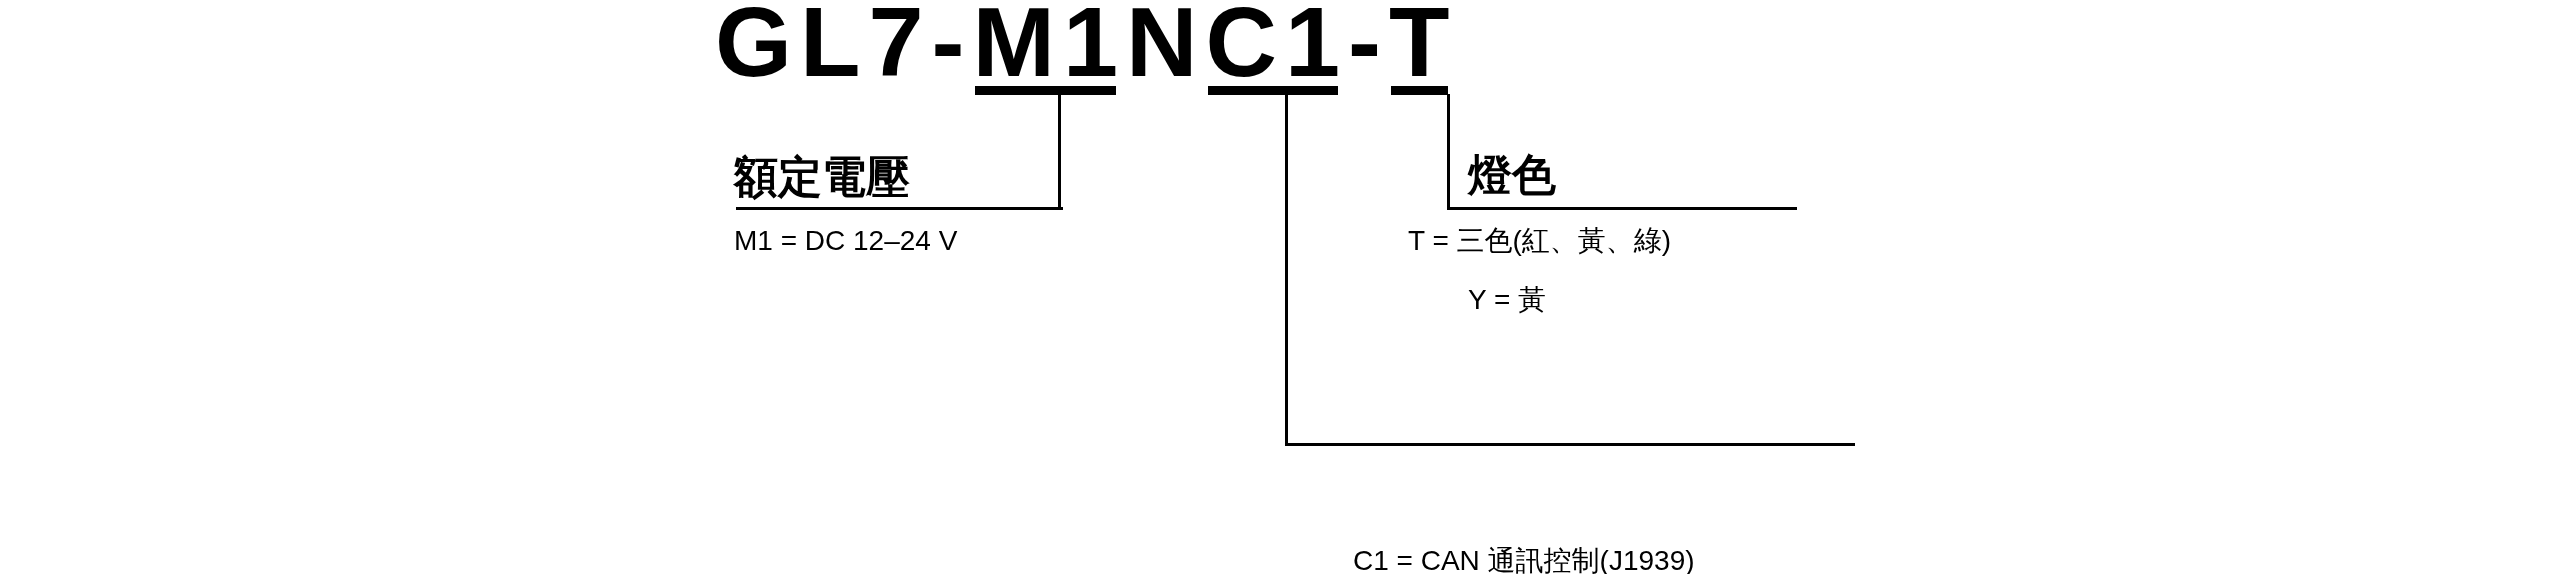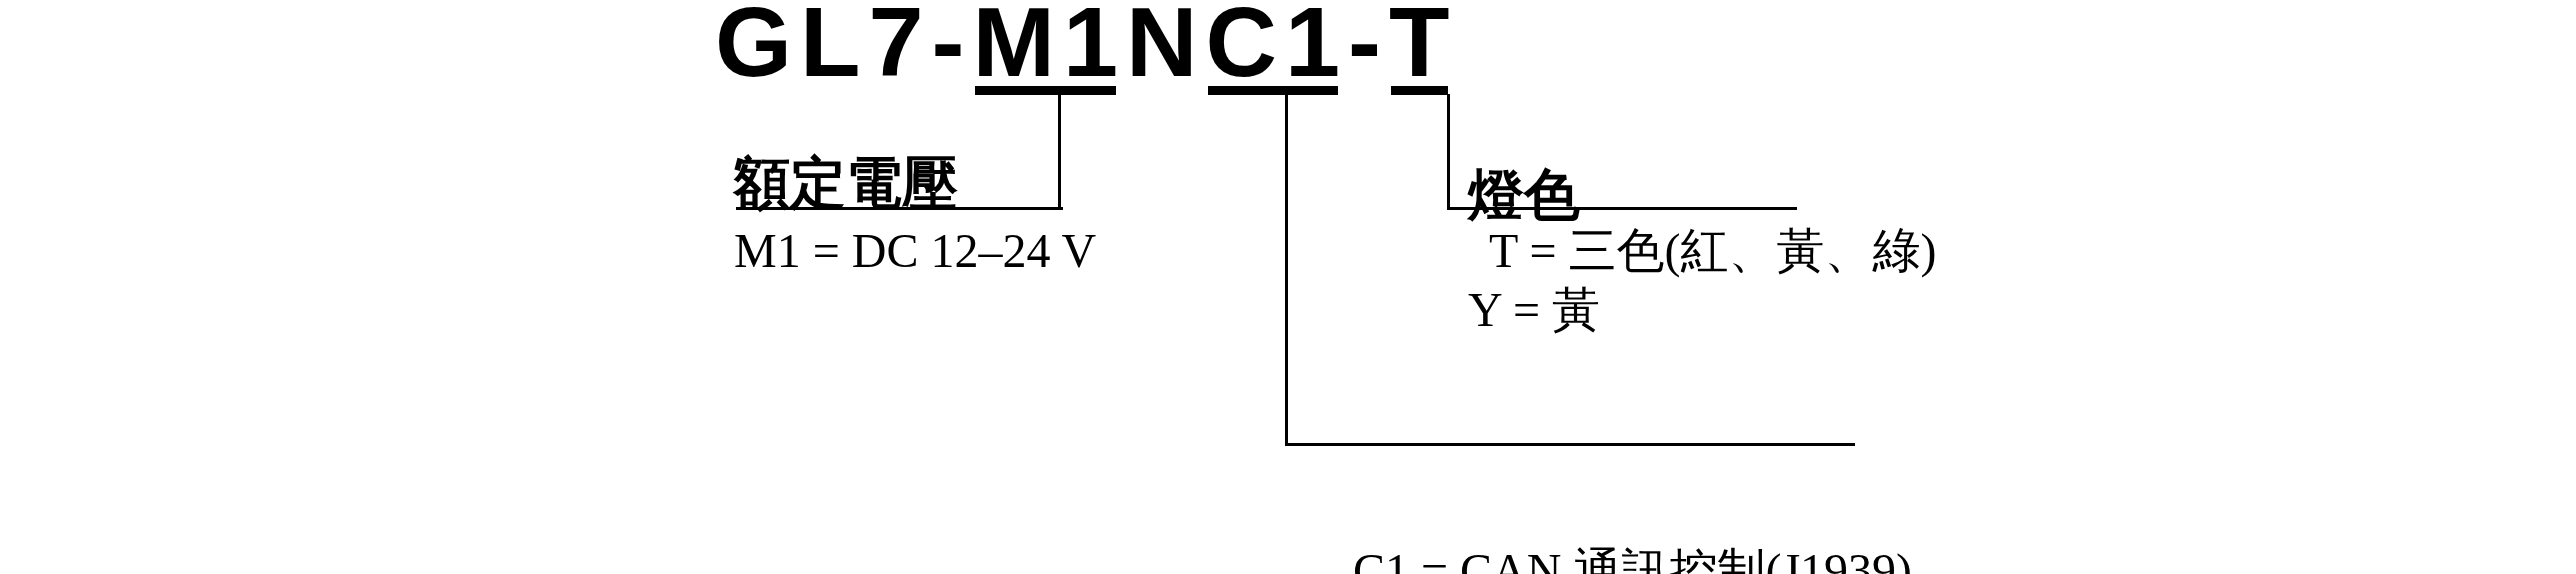--- a/index.html
+++ b/index.html
@@ -37,50 +37,49 @@
   
   .vline, .hline {
     position: absolute;
     background: var(--ink, #000000);
   }
   .vline { width: 3px; }
   .hline { height: 3px; }
   
   .callout-label {
     position: absolute;
-    font-size: 56px;
+    font-size: 44px;
     font-weight: 700;
     line-height: 1;
     white-space: nowrap;
   }
   .callout-item {
     position: absolute;
-    font-size: 48px;
+    font-size: 28px;
     font-weight: 400;
     line-height: 1;
     white-space: nowrap;
-    font-family: Liberation Serif, serif;
   }
 </style>
 </head>
 <body>
 
 <div class="canvas">
 
   <div class="model-code"><span class="seg">GL7-</span><span class="seg u">M1</span><span class="seg">N</span><span class="seg u">C1</span><span class="seg">-</span><span class="seg u">T</span></div>
 
   <div class="vline" style="left:1058px; top:94px; height:116px;"></div>
   <div class="hline" style="left:736px; top:207px; width:327px;"></div>
   <div class="callout-label" style="left:734px; top:155px;">額定電壓</div>
   <div class="callout-item" style="left:734px; top:227px;">M1 = DC 12–24 V</div>
 
   <div class="vline" style="left:1447px; top:94px; height:116px;"></div>
   <div class="hline" style="left:1447px; top:207px; width:350px;"></div>
-  <div class="callout-label" style="left:1468px; top:167px;">燈色</div>
-  <div class="callout-item" style="left:1489px; top:227px;text-align:center;">T = 三色(紅、黃、綠)</div>
+  <div class="callout-label" style="left:1468px; top:153px;">燈色</div>
+  <div class="callout-item" style="left:1408px; top:227px;text-align:center;">T = 三色(紅、黃、綠)</div>
   <div class="callout-item" style="left:1468px; top:286px;">Y = 黃</div>
 
   <div class="vline" style="left:1285px; top:94px; height:352px;"></div>
   <div class="hline" style="left:1285px; top:443px; width:570px;"></div>
   <div class="callout-item" style="left:1353px; top:523px;margin-top:24px;">C1 = CAN 通訊控制(J1939)</div>
 
 </div>
 
 
 </body></html>

